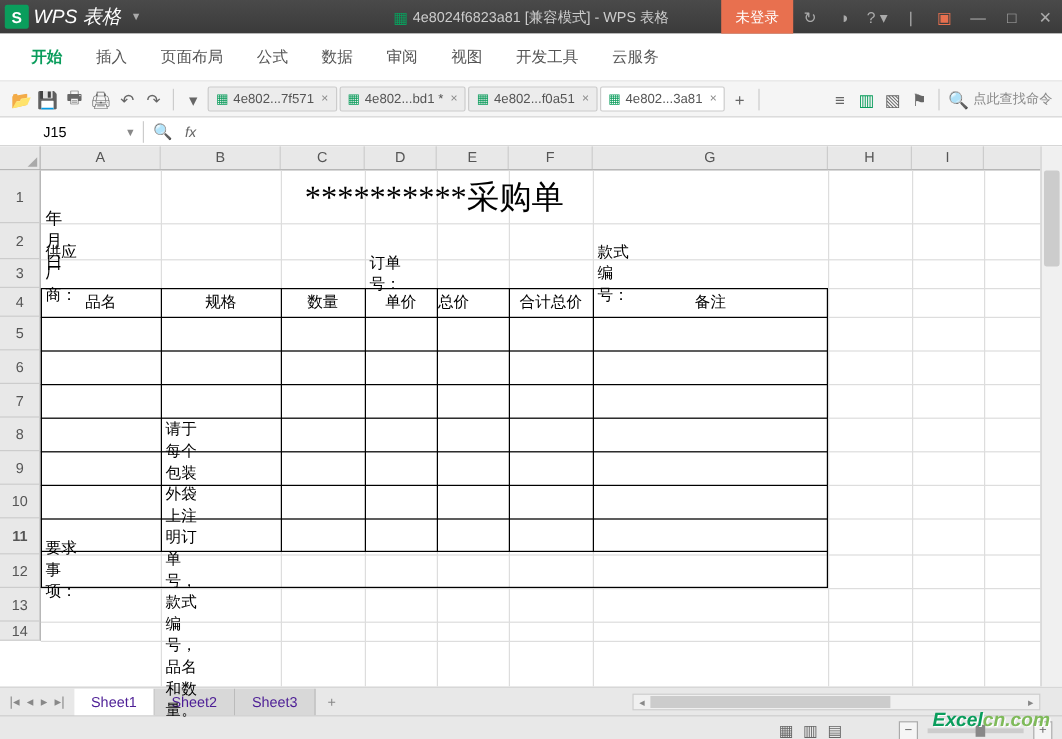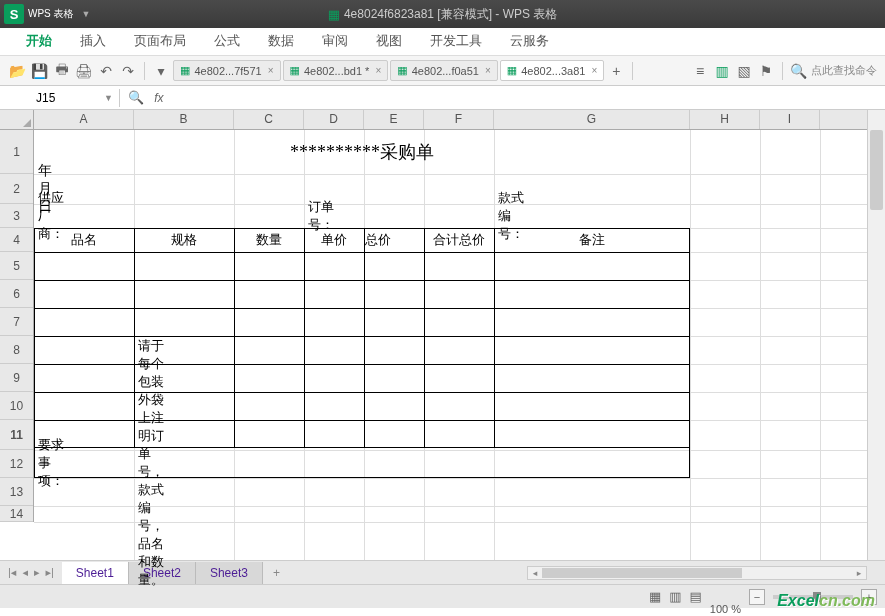--- a/index.html
+++ b/index.html
@@ -1,32 +1,32 @@
 <!DOCTYPE html>
 <html><head>
 <meta charset="utf-8">
 <style>
 * { margin: 0; padding: 0; box-sizing: border-box; font-family: "Microsoft YaHei", SimSun, sans-serif; }
 body { width: 885px; height: 616px; background: #fff; overflow: hidden; position: relative; font-size: 12px; }
 
 
 .titlebar { height: 28px; background: linear-gradient(#4a4a4a, #3a3a3a); display: flex; align-items: center; color: #ccc; }
 .titlebar .logo { width: 20px; height: 20px; background: #0a9d5c; color: #fff; display: flex; align-items: center; justify-content: center; font-weight: bold; margin: 0 4px; border-radius: 2px; font-size: 13px; }
-.titlebar .app-name { color: #fff; font-size: 10px; margin-right: 8px; }
+.titlebar .app-name { color: #fff; font-size: 16px; margin-right: 8px; font-style: italic; }
 .titlebar .dropdown-arrow { color: #aaa; margin-right: auto; font-size: 9px; }
 .titlebar .doc-icon { color: #0a9d5c; margin-right: 4px; font-size: 13px; }
 .titlebar .doc-title { color: #ccc; font-size: 12px; }
 .titlebar .center { position: absolute; left: 50%; transform: translateX(-50%); display: flex; align-items: center; }
 .titlebar .right { margin-left: auto; display: flex; align-items: center; }
 .titlebar .login-btn { background: #e8704f; color: #fff; padding: 6px 12px; height: 28px; display: flex; align-items: center; }
 .titlebar .win-btn { width: 28px; height: 28px; display: flex; align-items: center; justify-content: center; color: #aaa; cursor: pointer; font-size: 13px; }
 .titlebar .win-btn.red { color: #e8704f; }
 
 
-.menubar { height: 28px; background: #fff; border-bottom: 1px solid #ddd; display: flex; align-items: flex-start; padding-left: 12px; }
+.menubar { height: 40px; background: #fff; border-bottom: 1px solid #ddd; display: flex; align-items: center; padding-left: 12px; }
 .menubar .menu-item { padding: 4px 14px; color: #555; font-size: 13px; cursor: pointer; }
 .menubar .menu-item.active { color: #0a9d5c; font-weight: bold; }
 
 
 .toolbar { height: 30px; background: #f5f5f5; border-bottom: 1px solid #ccc; display: flex; align-items: center; padding: 0 8px; gap: 2px; }
 .toolbar .tb-icon { width: 20px; height: 20px; display: flex; align-items: center; justify-content: center; color: #666; cursor: pointer; font-size: 14px; }
 .toolbar .tb-icon.orange { color: #e8914f; }
 .toolbar .tb-icon.blue { color: #4a7db8; }
 .toolbar .tb-icon.green { color: #0a9d5c; }
 .toolbar .sep { width: 1px; height: 18px; background: #ccc; margin: 0 4px; }
@@ -55,21 +55,21 @@
 .row-h { border-bottom: 1px solid #ccc; text-align: center; color: #555; font-size: 12px; display: flex; align-items: center; justify-content: center; }
 .cells { position: absolute; top: 20px; left: 34px; right: 18px; bottom: 0; }
 .cell-grid { position: relative; width: 100%; height: 100%; }
 .grid-line-v { position: absolute; top: 0; bottom: 0; width: 1px; background: #ddd; }
 .grid-line-h { position: absolute; left: 0; right: 0; height: 1px; background: #ddd; }
 .vscroll { position: absolute; right: 0; top: 0; width: 18px; bottom: 0; background: #f0f0f0; border-left: 1px solid #ccc; }
 .vscroll .thumb { position: absolute; left: 2px; right: 2px; top: 20px; height: 80px; background: #ccc; border-radius: 2px; }
 
 
 .content { position: absolute; top: 20px; left: 34px; pointer-events: none; }
-.title-cell { position: absolute; top: 0; left: 0; width: 656px; height: 44px; display: flex; align-items: center; justify-content: center; font-size: 18px; font-family: SimSun, serif; color: #000; }
+.title-cell { position: absolute; top: 0; left: 0; width: 656px; height: 44px; display: flex; align-items: center; justify-content: center; font-size: 27px; font-family: SimSun, serif; color: #000; }
 .date-cell { position: absolute; top: 44px; left: 4px; font-size: 14px; font-family: SimSun; letter-spacing: 3px; height: 30px; display: flex; align-items: center; }
 .label-cell { position: absolute; font-size: 13px; font-family: SimSun; display: flex; align-items: center; }
 .table-border { position: absolute; border: 1px solid #000; }
 .th-cell { position: absolute; font-size: 13px; font-family: SimSun; display: flex; align-items: center; justify-content: center; }
 .vb { position: absolute; width: 1px; background: #000; }
 .hb { position: absolute; height: 1px; background: #000; }
 .req-cell { position: absolute; font-size: 13px; font-family: SimSun; display: flex; align-items: center; }
 
 
 .sheet-tabs { height: 24px; background: #e8e8e8; border-top: 1px solid #ccc; display: flex; align-items: center; }
@@ -99,20 +99,33 @@
 </head>
 <body>
 
 <div class="titlebar">
   <div class="logo">S</div>
   <span class="app-name">WPS 表格</span>
   <span class="dropdown-arrow">▼</span>
   <div class="center">
     <span class="doc-icon">▦</span>
     <span class="doc-title">4e8024f6823a81 [兼容模式] - WPS 表格</span>
+  </div>
+  <div class="right">
+    <div class="login-btn">
+        <span>未登录</span>
+      </div>
+    <div class="win-btn">↻</div>
+    <div class="win-btn">◑</div>
+    <div class="win-btn">? ▾</div>
+    <div class="win-btn">|</div>
+    <div class="win-btn red">▣</div>
+    <div class="win-btn">—</div>
+    <div class="win-btn">□</div>
+    <div class="win-btn">✕</div>
   </div>
 </div>
 
 <div class="menubar">
   <div class="menu-item active">开始</div>
   <div class="menu-item">插入</div>
   <div class="menu-item">页面布局</div>
   <div class="menu-item">公式</div>
   <div class="menu-item">数据</div>
   <div class="menu-item">审阅</div>

